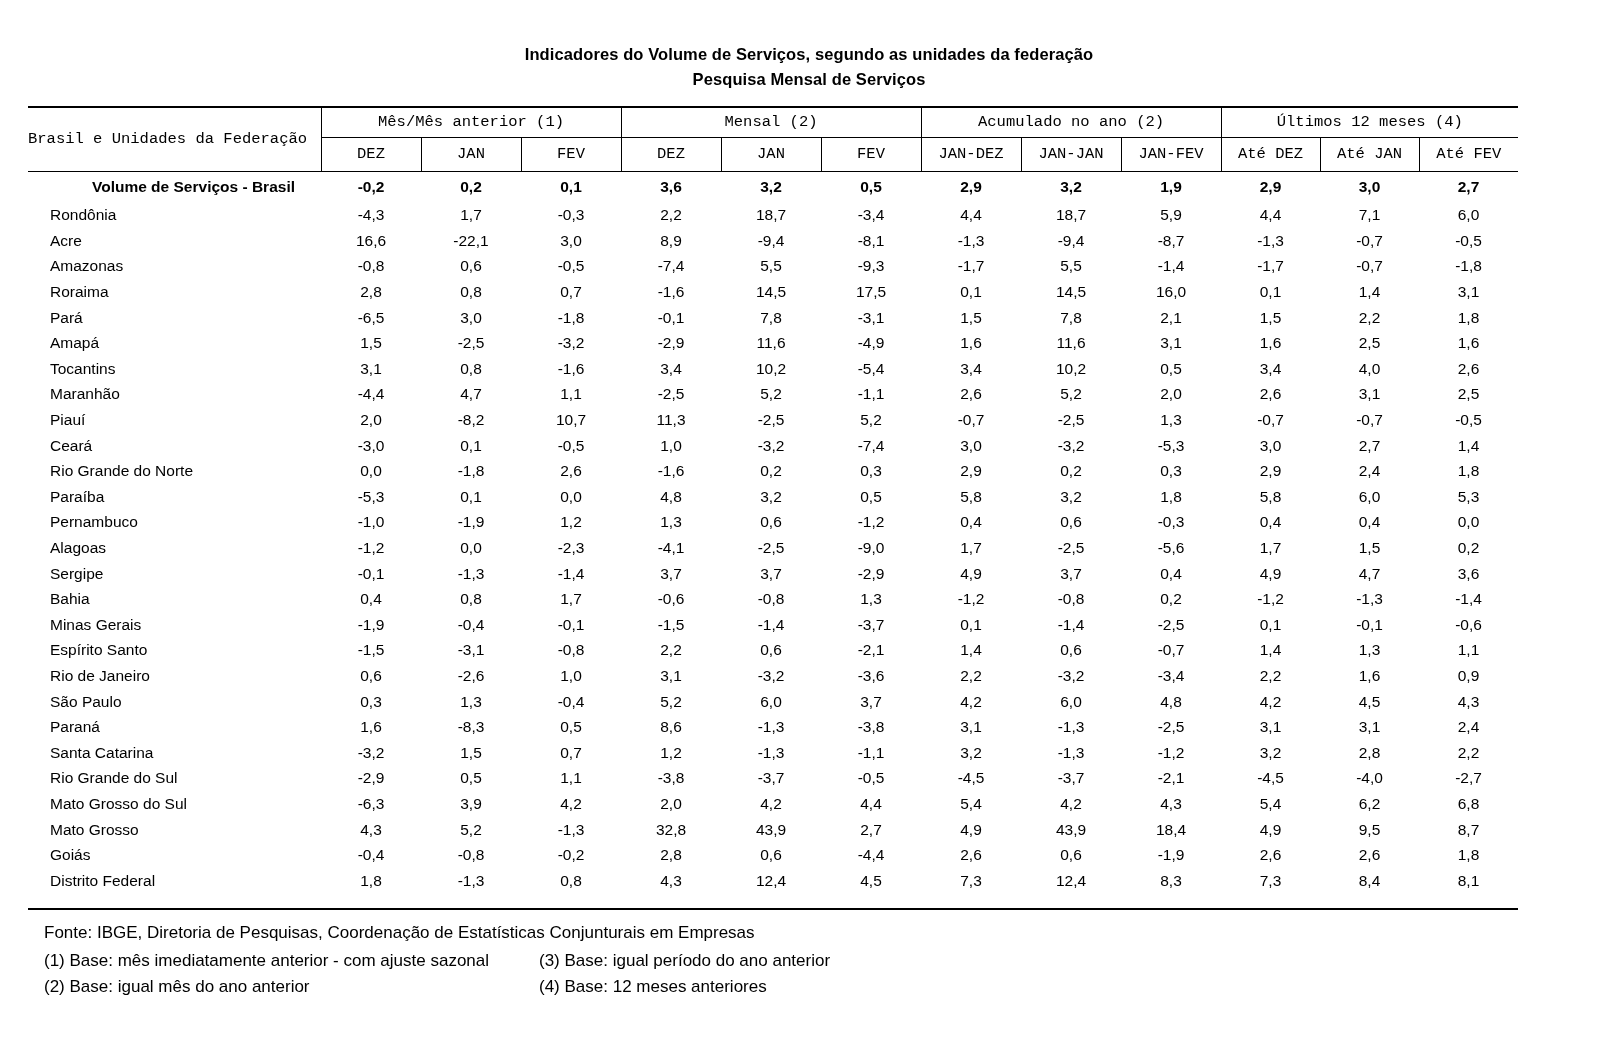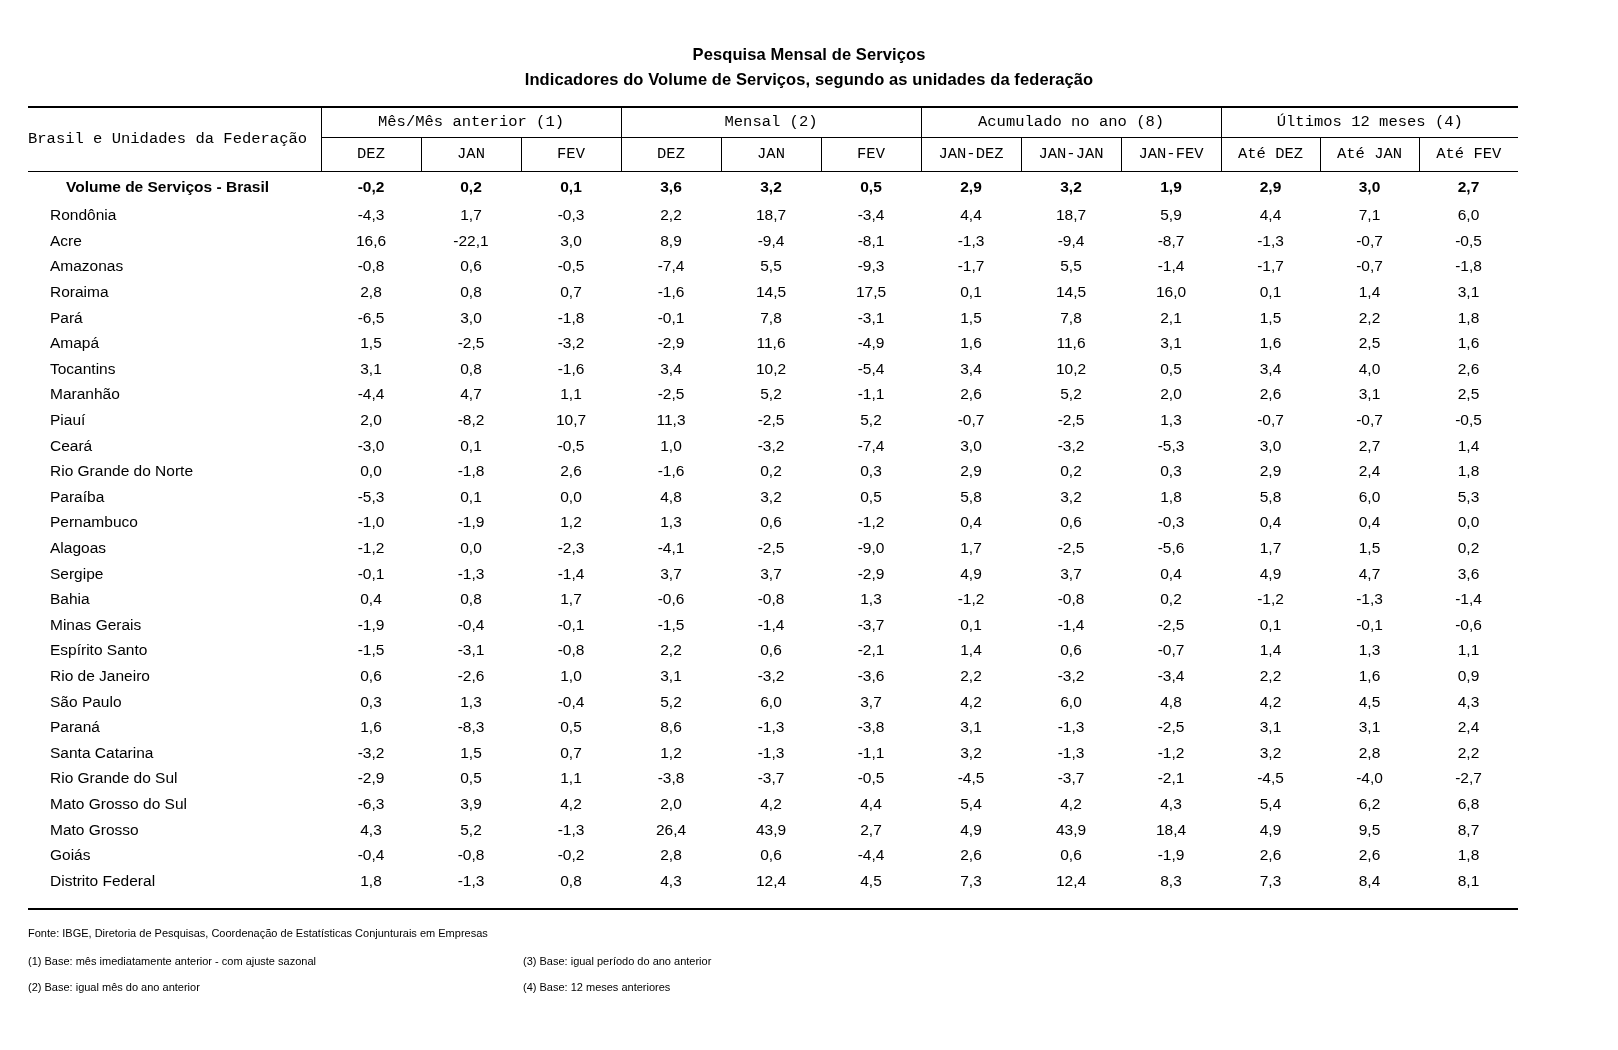--- a/index.html
+++ b/index.html
@@ -83,57 +83,59 @@
   tbody td.name {
     text-align: left;
     padding-left: 22px;
   }
   tbody tr.total td {
     font-weight: bold;
     height: 31px;
   }
   tbody tr.total td.name {
     padding-left: 38px;
+    text-align: center;
   }
   tbody tr.total td {
     border-bottom: none;
   }
   tr.lastrow td { padding-bottom: 2px; }
 
   .bottom-rule {
     width: 1490px;
     margin: 0 28px;
     border-top: 2.3px solid #000;
     margin-top: 12px;
   }
   .notes {
     margin: 0 28px;
     padding-top: 10px;
   }
   .notes .line {
-    font-size: 11px;
+    font-size: 17px;
     line-height: 26px;
     position: relative;
     height: 26px;
+    margin-left: 16px;
   }
   .notes .col2 {
     position: absolute;
     left: 495px;
     top: 0;
   }
   .notes .srcline { padding-bottom: 2px; }
 </style>
 </head>
 <body>
 
 <div class="page">
 
   <div class="titles">
+    <div class="t">Indicadores do Volume de Serviços, segundo as unidades da federação</div>
     <div class="t">Pesquisa Mensal de Serviços</div>
-    <div class="t">Indicadores do Volume de Serviços, segundo as unidades da federação</div>
   </div>
 
   <div class="table-wrap">
     <table class="main">
       <colgroup>
         <col style="width:293px">
         <col style="width:100px">
           <col style="width:100px">
           <col style="width:100px">
         <col style="width:100px">
@@ -144,21 +146,21 @@
           <col style="width:100px">
         <col style="width:99px">
           <col style="width:99px">
           <col style="width:99px">
       </colgroup>
       <thead>
         <tr class="hdr-top-line">
           <th class="unit-head" rowspan="2">Brasil e Unidades da Federação</th>
           <th class="grp" colspan="3">Mês/Mês anterior (1)</th>
           <th class="grp" colspan="3">Mensal (2)</th>
-          <th class="grp" colspan="3">Acumulado no ano (8)</th>
+          <th class="grp" colspan="3">Acumulado no ano (2)</th>
           <th class="grp last" colspan="3">Últimos 12 meses (4)</th>
         </tr>
         <tr>
           <th class="sub">DEZ</th>
           <th class="sub">JAN</th>
           <th class="sub grpend">FEV</th>
           <th class="sub">DEZ</th>
           <th class="sub">JAN</th>
           <th class="sub grpend">FEV</th>
           <th class="sub">JAN-DEZ</th>
@@ -543,21 +545,21 @@
             <td>4,3</td>
             <td>5,4</td>
             <td>6,2</td>
             <td>6,8</td>
           </tr>
           <tr>
             <td class="name">Mato Grosso</td>
             <td>4,3</td>
             <td>5,2</td>
             <td>-1,3</td>
-            <td>26,4</td>
+            <td>32,8</td>
             <td>43,9</td>
             <td>2,7</td>
             <td>4,9</td>
             <td>43,9</td>
             <td>18,4</td>
             <td>4,9</td>
             <td>9,5</td>
             <td>8,7</td>
           </tr>
           <tr>

